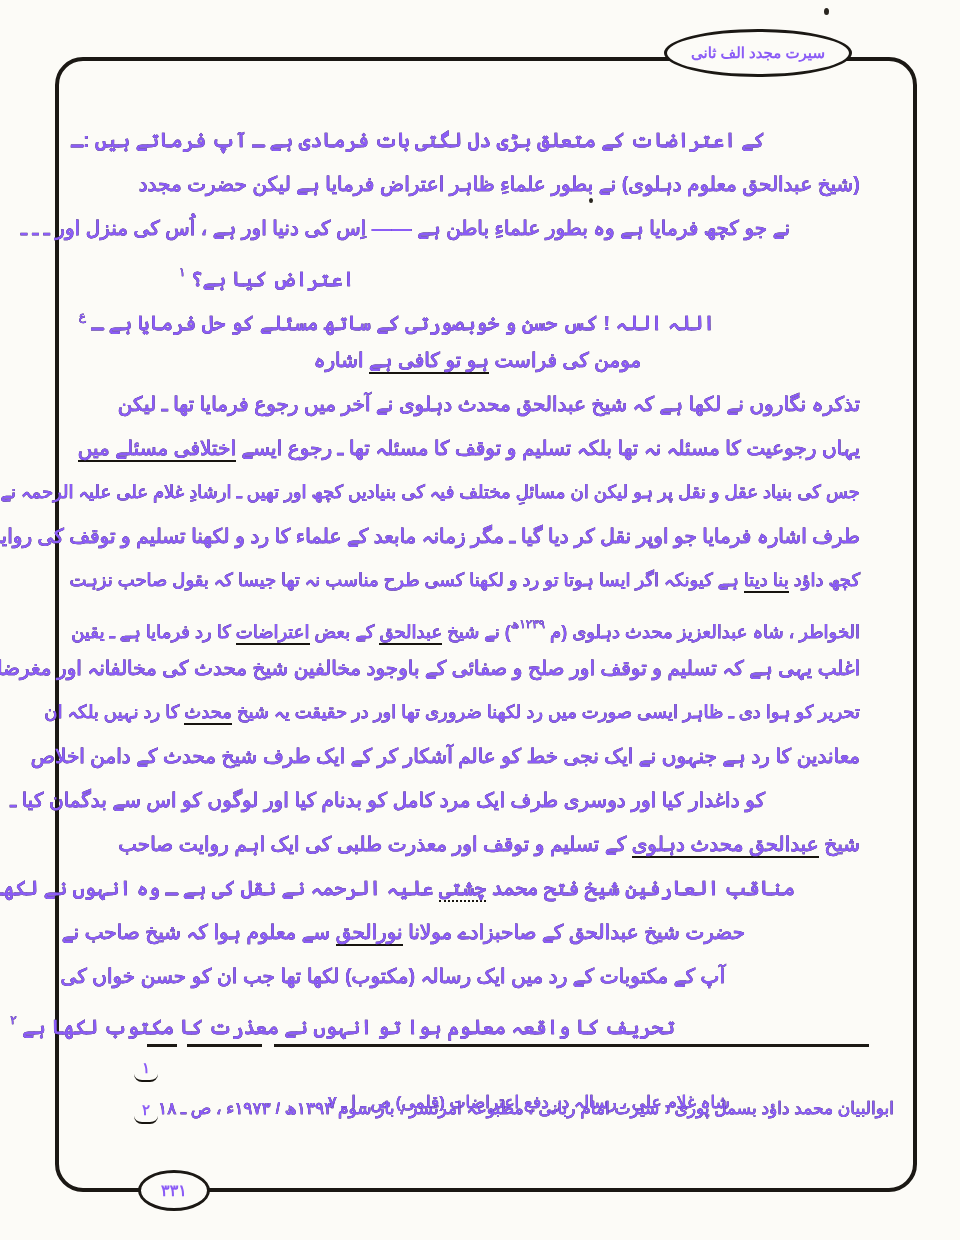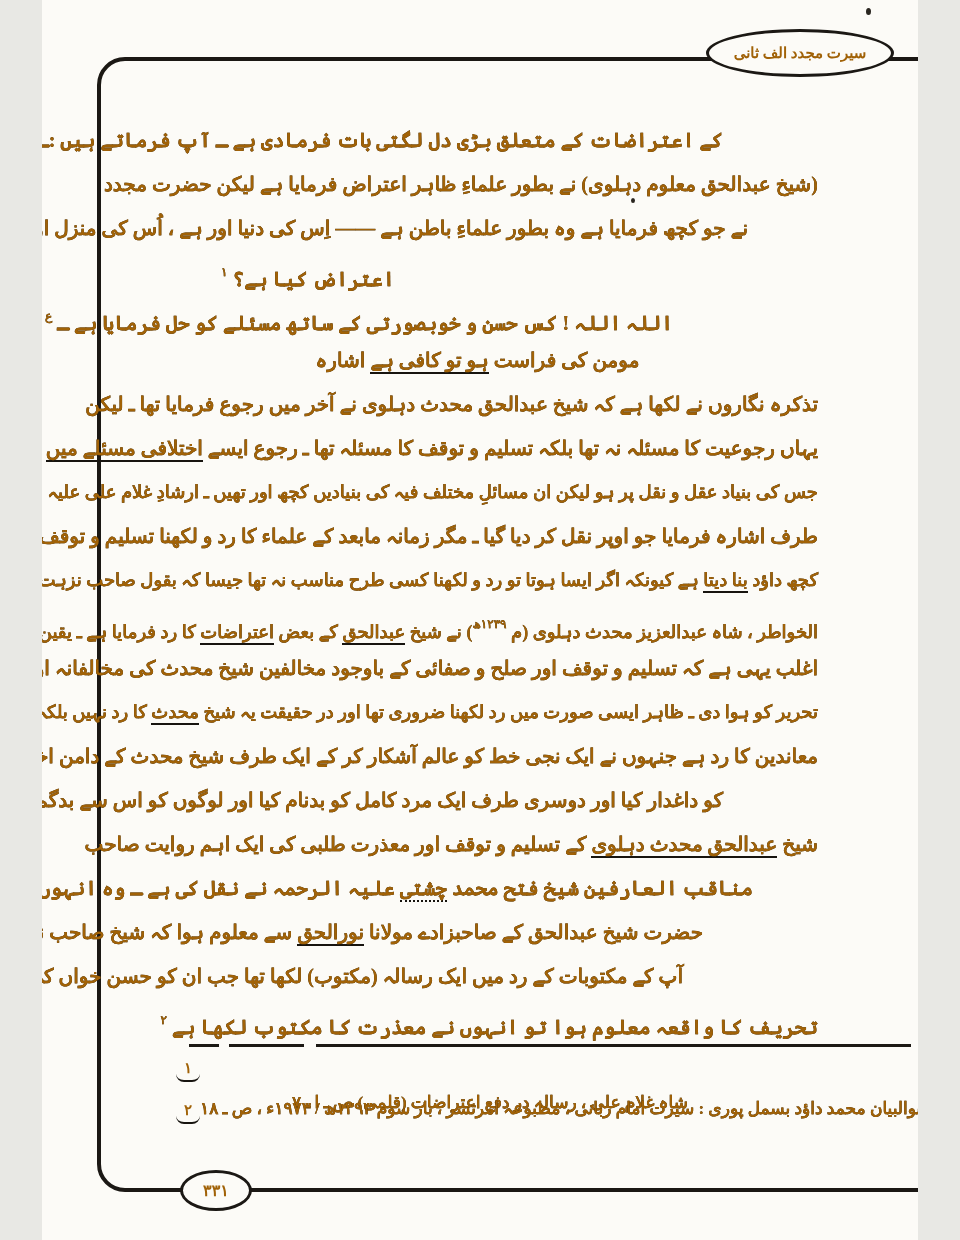--- a/index.html
+++ b/index.html
@@ -1,22 +1,22 @@
 <!DOCTYPE html>
 <html><head>
 <meta charset="utf-8">
 <style>
   html,body{margin:0;padding:0;background:#e8e8e4;}
   .page{
     position:relative;
-    width:876px;height:1240px;
+    width:960px;height:1240px;
     margin:0 auto;
     background:#fcfbf7;
-    font-family:Liberation Serif, serif;
-    color:#a16207;
+    font-family:Liberation Sans, sans-serif;
+    color:#8b5cf6;
     overflow:hidden;
   }
   .frame{
     position:absolute;
     left:55px;top:57px;
     width:854px;height:1127px;
     border:4px solid #1b1814;
     border-radius:28px;
   }
   .header-oval{
@@ -125,21 +125,21 @@
       <div class="line tight" dir="rtl"><span>کچھ داؤد </span><span class="ul">بنا دیتا</span><span> ہے کیونکہ اگر ایسا ہوتا تو رد و لکھنا کسی طرح مناسب نہ تھا جیسا کہ بقول صاحب نزہت</span></div>
       <div class="line tight" dir="rtl"><span>الخواطر ، شاہ عبدالعزیز محدث دہلوی (م </span><span class="sup">١٢٣٩ھ</span><span>) نے شیخ </span><span class="ul">عبدالحق</span><span> کے بعض </span><span class="ul">اعتراضات</span><span> کا رد فرمایا ہے ـ یقین</span></div>
       <div class="line" dir="rtl"><span>اغلب یہی ہے کہ تسلیم و توقف اور صلح و صفائی کے باوجود مخالفین شیخ محدث کی مخالفانہ اور مغرضانہ</span></div>
       <div class="line tight" dir="rtl"><span>تحریر کو ہوا دی ـ ظاہر ایسی صورت میں رد لکھنا ضروری تھا اور در حقیقت یہ شیخ </span><span class="ul">محدث</span><span> کا رد نہیں بلکہ ان</span></div>
       <div class="line" dir="rtl"><span>معاندین کا رد ہے جنہوں نے ایک نجی خط کو عالم آشکار کر کے ایک طرف شیخ محدث کے دامن اخلاص</span></div>
       <div class="line" dir="rtl" style="margin-right: 95px;"><span>کو داغدار کیا اور دوسری طرف ایک مرد کامل کو بدنام کیا اور لوگوں کو اس سے بدگمان کیا ـ</span></div>
       <div class="line" dir="rtl"><span>شیخ </span><span class="ul">عبدالحق محدث دہلوی</span><span> کے تسلیم و توقف اور معذرت طلبی کی ایک اہم روایت صاحب</span></div>
       <div class="line" dir="rtl" style="margin-right: 65px;"><span>مناقب العارفین شیخ فتح محمد </span><span class="uld">چشتی</span><span> علیہ الرحمہ نے نقل کی ہے ـ وہ انہوں نے لکھا ہے :ـ</span></div>
       <div class="line" dir="rtl" style="margin-right: 115px;"><span>حضرت شیخ عبدالحق کے صاحبزادے مولانا </span><span class="ul">نورالحق</span><span> سے معلوم ہوا کہ شیخ صاحب نے</span></div>
       <div class="line" dir="rtl" style="margin-right: 135px;"><span>آپ کے مکتوبات کے رد میں ایک رسالہ (مکتوب) لکھا تھا جب ان کو حسن خواں کی</span></div>
-      <div class="line" dir="rtl" style=""><span>تحریف کا واقعہ معلوم ہوا تو انہوں نے معذرت کا مکتوب لکھا ہے </span><span class="sup">٢</span></div>
+      <div class="line" dir="rtl" style="margin-right: 185px;"><span>تحریف کا واقعہ معلوم ہوا تو انہوں نے معذرت کا مکتوب لکھا ہے </span><span class="sup">٢</span></div>
     </div>
 
   <div class="fn-divider"></div>
 
   <div class="footnotes" id="footnotes">
       <div class="fn-row">
         <span class="fn-marker">١</span>
         <span class="fn-text" dir="rtl" style="margin-right: 130px; margin-top: 36px;">شاہ غلام علی ، رسالہ در دفع اعتراضات (قلمی)      ص ـ ا ـ ٧</span>
       </div>
       <div class="fn-row">

